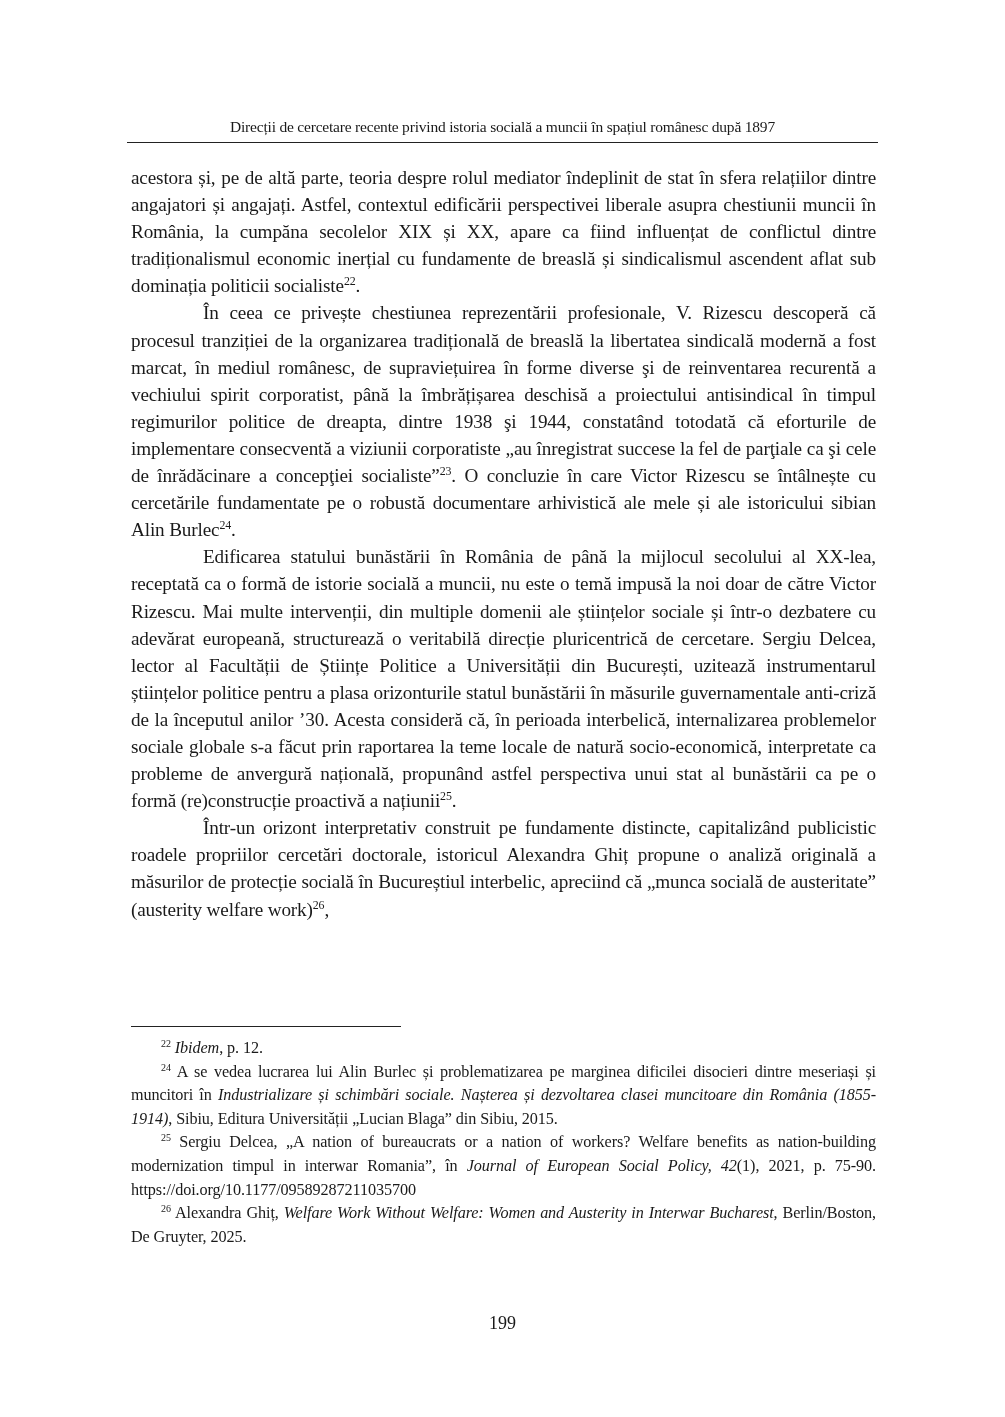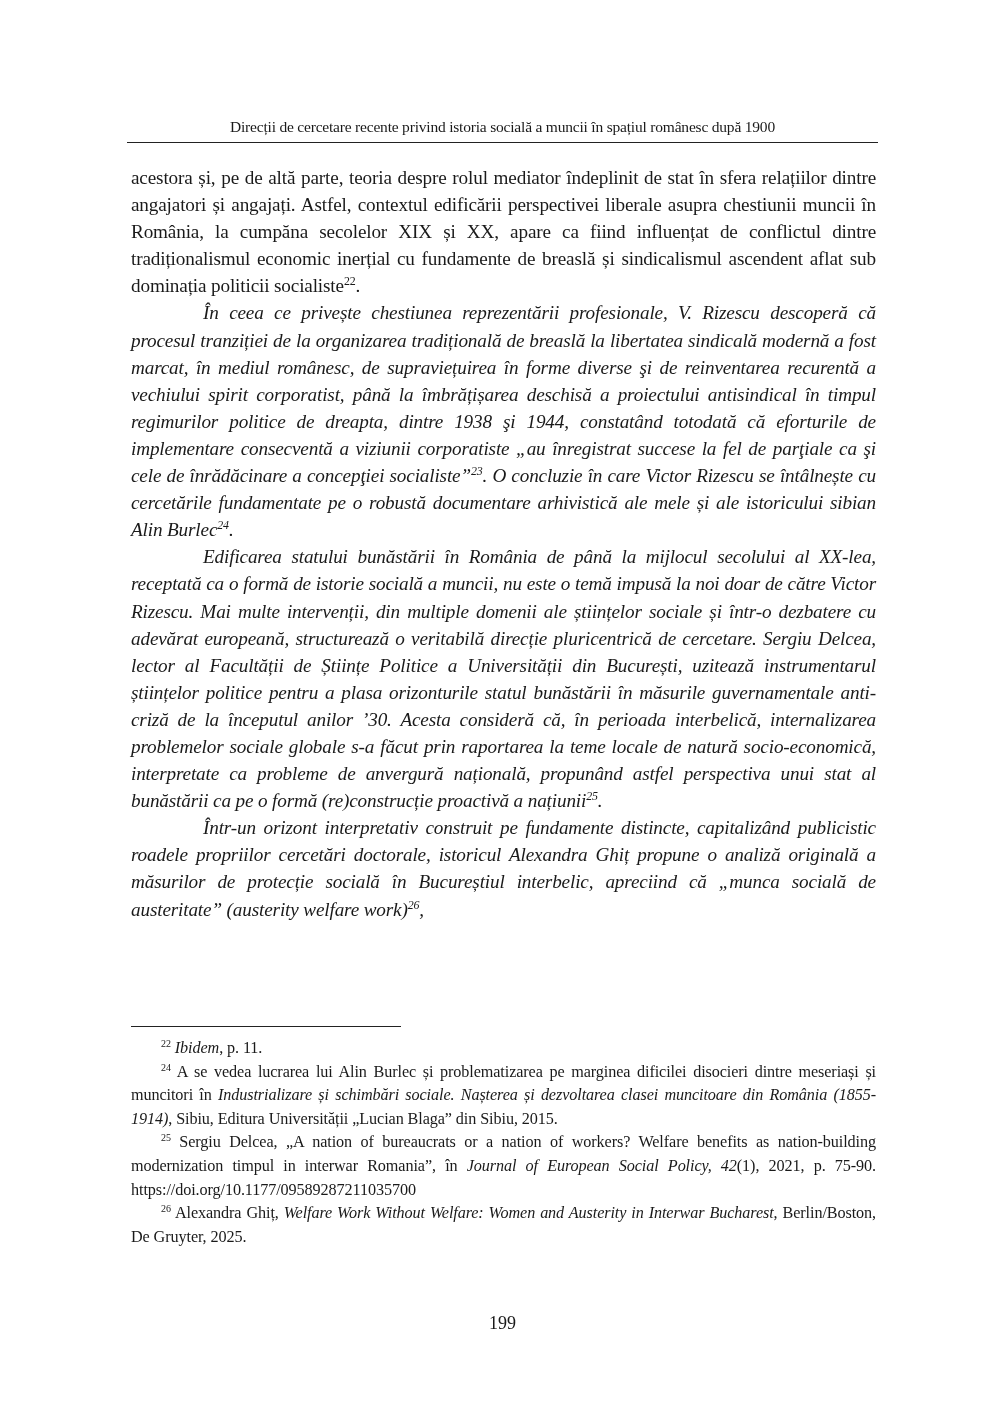--- a/index.html
+++ b/index.html
@@ -13,21 +13,21 @@
     position: absolute; left: 127px; top: 118px; width: 751px;
     text-align: center; font-size: 15.5px; letter-spacing: -0.2px;
     padding-bottom: 6px; border-bottom: 1px solid #222;
   }
   .body-text {
     position: absolute; left: 131px; top: 164px; width: 745px;
     font-size: 19.2px; line-height: 27.1px; text-align: justify;
     hyphens: manual; letter-spacing: -0.15px;
   }
   .body-text p { margin: 0; }
-  .body-text p.indent { text-indent: 72px; font-style: italic; }
+  .body-text p.indent { text-indent: 72px; }
   sup { font-size: 0.62em; line-height: 0; vertical-align: 0.62em; }
   .fn-rule {
     position: absolute; left: 131px; top: 1026px; width: 270px;
     border-top: 1px solid #222;
   }
   .footnotes {
     position: absolute; left: 131px; top: 1037px; width: 745px;
     font-size: 16.2px; line-height: 23.6px; text-align: justify;
     letter-spacing: -0.1px;
   }
@@ -36,32 +36,32 @@
   .page-number {
     position: absolute; left: 0; width: 1005px; top: 1313px;
     text-align: center; font-size: 18px;
   }
 </style>
 </head>
 <body>
 
 <div class="page">
 
-  <div class="running-head">Direcții de cercetare recente privind istoria socială a muncii în spațiul românesc după 1900</div>
+  <div class="running-head">Direcții de cercetare recente privind istoria socială a muncii în spațiul românesc după 1897</div>
 
   <div class="body-text">
     <p><span>acestora și, pe de altă parte, teoria despre rolul mediator îndeplinit de stat în sfera relațiilor dintre angajatori și angajați. Astfel, contextul edificării pers­pectivei liberale asupra chestiunii muncii în România, la cumpăna secolelor XIX și XX, apare ca fiind influențat de conflictul dintre tradiționalismul economic inerțial cu fundamente de breaslă și sindicalismul ascendent aflat sub dominația politicii socialiste</span><sup>22</sup><span>.</span></p>
     <p class="indent"><span>În ceea ce privește chestiunea reprezentării profesionale, V. Rizescu descoperă că procesul tranziției de la organizarea tradițională de breaslă la libertatea sindicală modernă a fost marcat, în mediul românesc, de supra­viețuirea în forme diverse şi de reinventarea recurentă a vechiului spirit corporatist, până la îmbrățișarea deschisă a proiectului antisindical în timpul regimurilor politice de dreapta, dintre 1938 şi 1944, constatând totodată că eforturile de implementare consecventă a viziunii corporatiste „au înregistrat succese la fel de parţiale ca şi cele de înrădăcinare a concepţiei socialiste”</span><sup>23</sup><span>. O concluzie în care Victor Rizescu se întâlnește cu cercetările fundamentate pe o robustă documentare arhivistică ale mele și ale istoricului sibian Alin Burlec</span><sup>24</sup><span>.</span></p>
     <p class="indent"><span>Edificarea statului bunăstării în România de până la mijlocul secolului al XX-lea, receptată ca o formă de istorie socială a muncii, nu este o temă impusă la noi doar de către Victor Rizescu. Mai multe intervenții, din multiple domenii ale științelor sociale și într-o dezbatere cu adevărat europeană, structurează o veritabilă direcție pluricentrică de cercetare. Sergiu Delcea, lector al Facultății de Științe Politice a Universității din București, uzitează instrumentarul științelor politice pentru a plasa orizonturile statul bunăstării în măsurile guvernamentale anti-criză de la începutul anilor ’30. Acesta consideră că, în perioada interbelică, internalizarea problemelor sociale globale s-a făcut prin raportarea la teme locale de natură socio-economică, interpretate ca probleme de anvergură națională, propunând astfel perspectiva unui stat al bunăstării ca pe o formă (re)construcție proactivă a națiunii</span><sup>25</sup><span>.</span></p>
     <p class="indent"><span>Într-un orizont interpretativ construit pe fundamente distincte, capita­lizând publicistic roadele propriilor cercetări doctorale, istoricul Alexandra Ghiț propune o analiză originală a măsurilor de protecție socială în Bucureștiul interbelic, apreciind că „munca socială de austeritate” (austerity welfare work)</span><sup>26</sup><span>,</span></p>
   </div>
 
   <div class="fn-rule"></div>
 
   <div class="footnotes" id="footnotes">
-      <p><sup>22</sup> <i>Ibidem</i><span>, p. 11.</span></p>
+      <p><sup>22</sup> <i>Ibidem</i><span>, p. 12.</span></p>
       <p><sup>24</sup> <span>A se vedea lucrarea lui Alin Burlec și problematizarea pe marginea dificilei disocieri dintre meseriași și muncitori în </span><i>Industrializare și schimbări sociale. Nașterea și dezvoltarea clasei muncitoare din România (1855-1914)</i><span>, Sibiu, Editura Universității „Lucian Blaga” din Sibiu, 2015.</span></p>
       <p><sup>25</sup> <span>Sergiu Delcea, „A nation of bureaucrats or a nation of workers? Welfare benefits as nation-building modernization timpul in interwar Romania”, în </span><i>Journal of European Social Policy, 42</i><span>(1), 2021, p. 75-90. https://doi.org/10.1177/09589287211035700</span></p>
       <p><sup>26</sup> <span>Alexandra Ghiț, </span><i>Welfare Work Without Welfare: Women and Austerity in Interwar Bucharest</i><span>, Berlin/Boston, De Gruyter, 2025.</span></p>
     </div>
 
   <div class="page-number">199</div>
 </div>
 
 </body></html>

